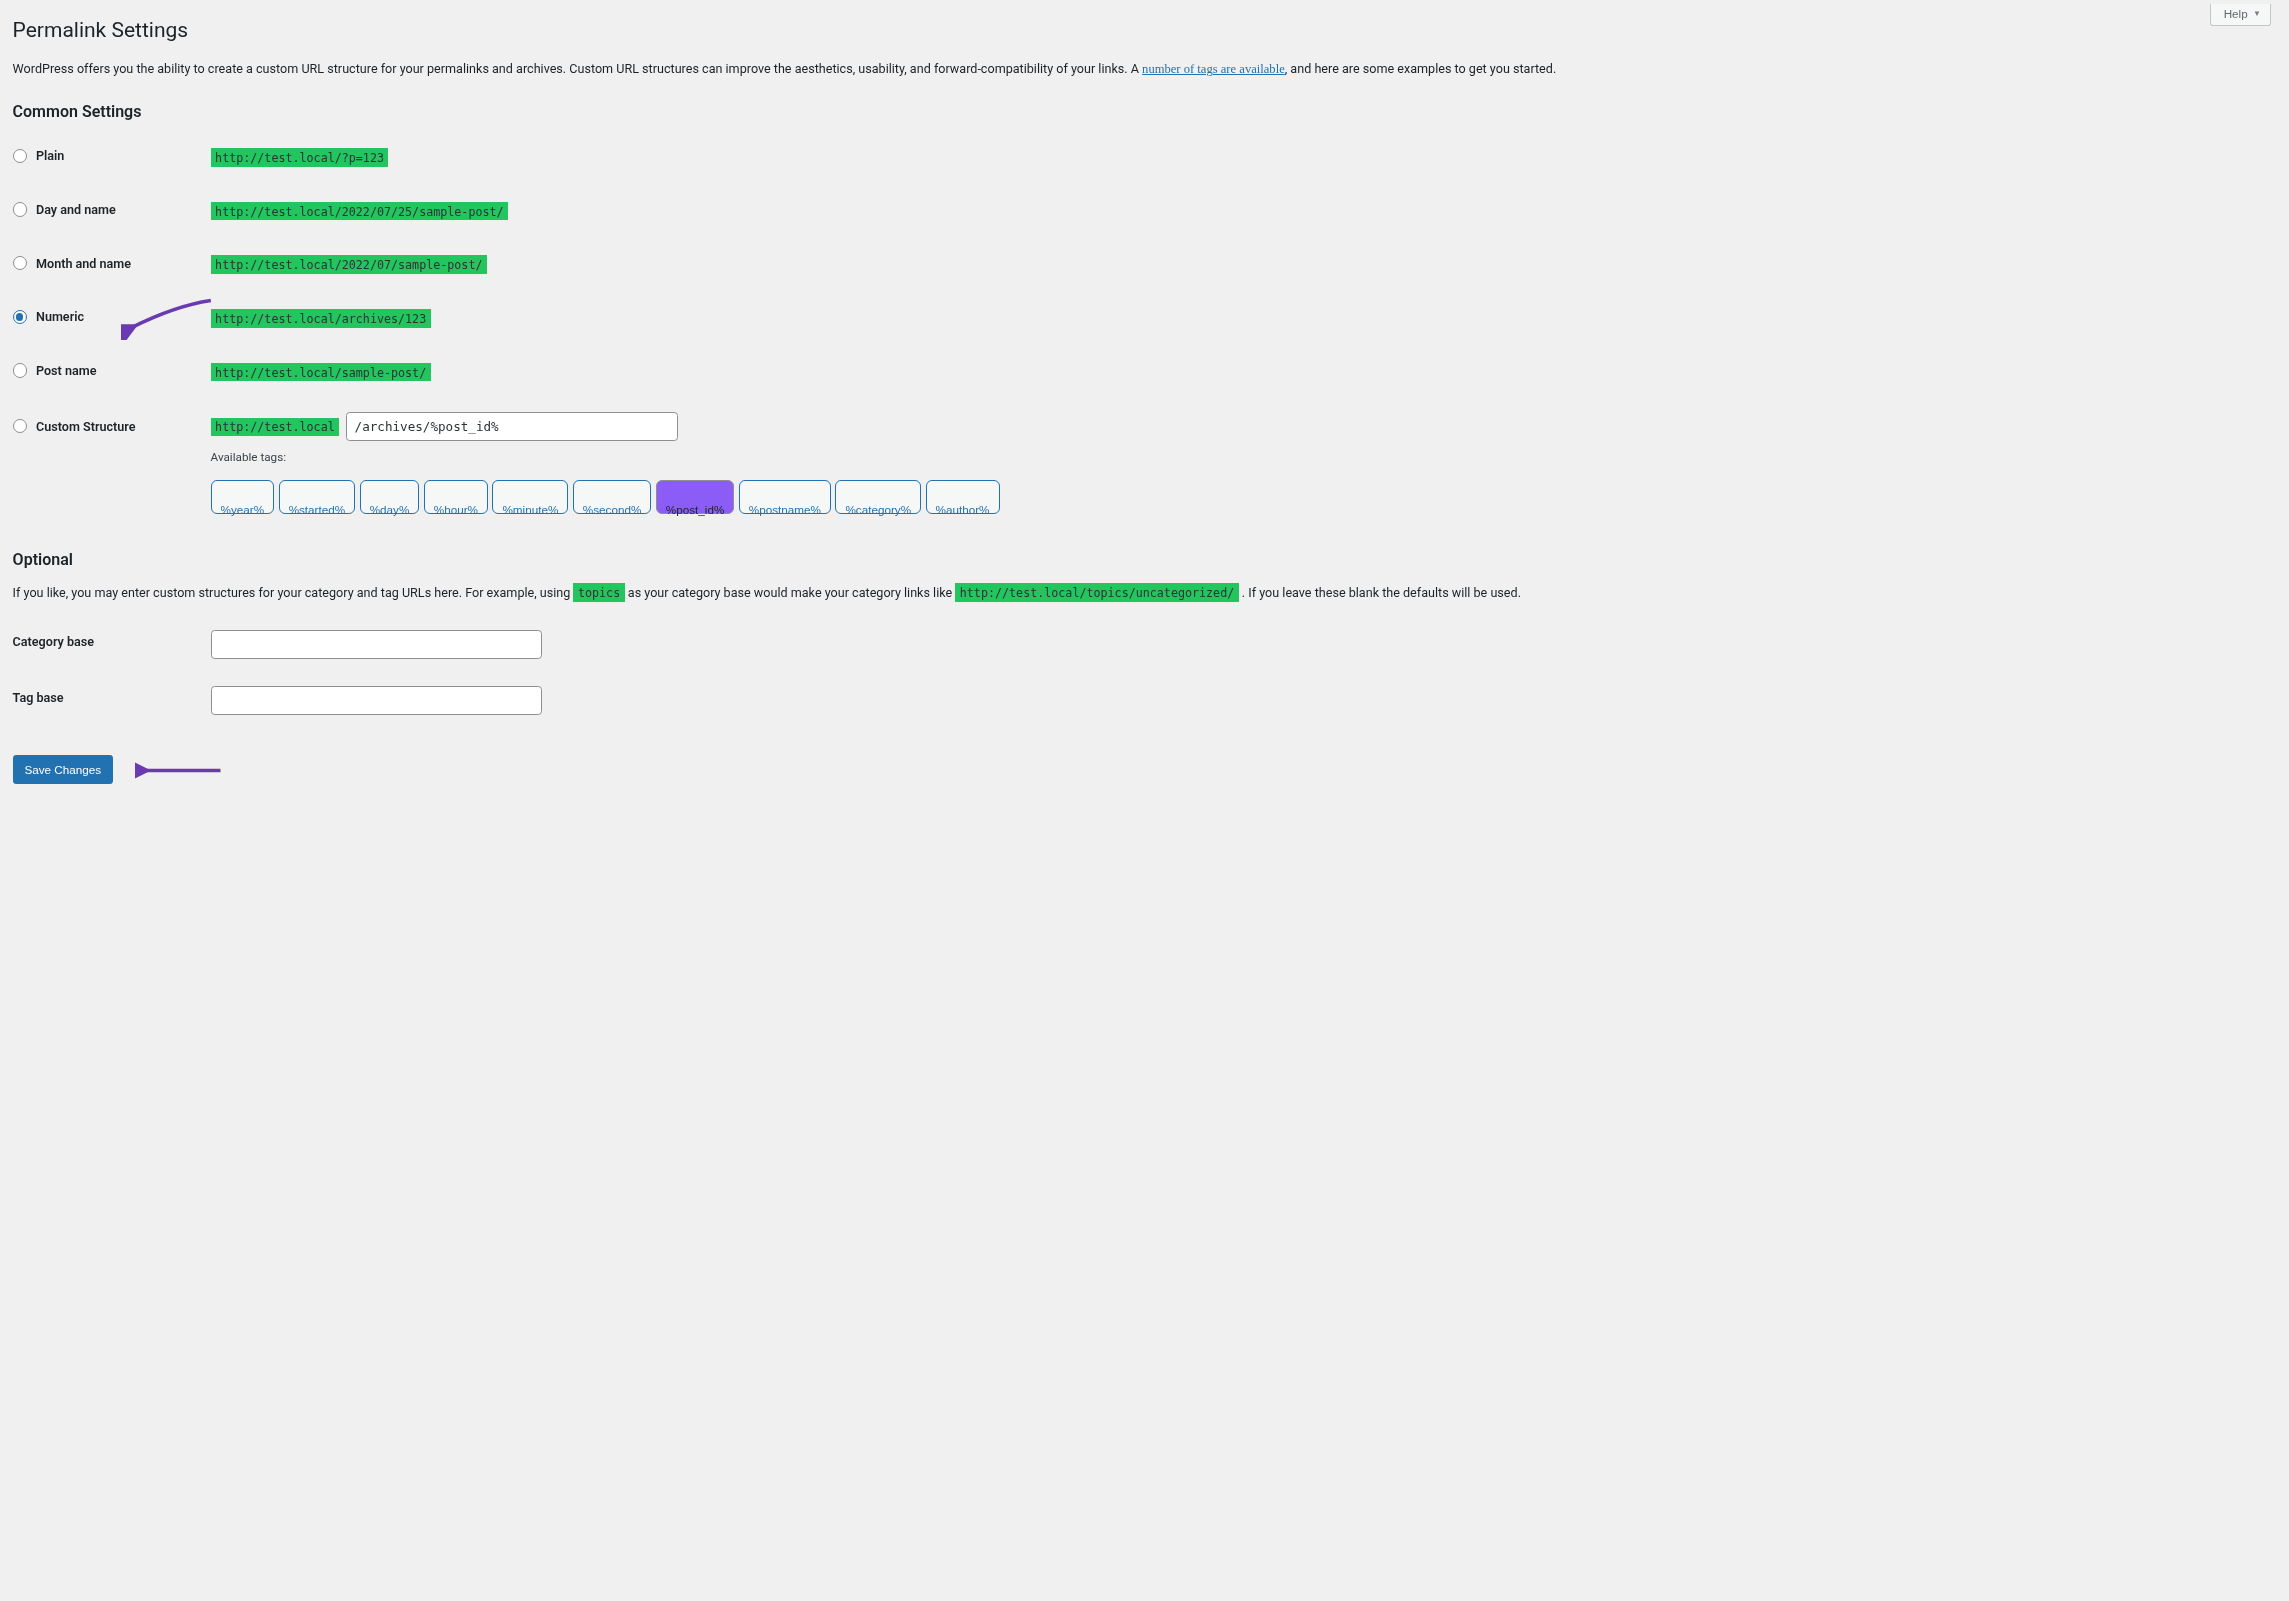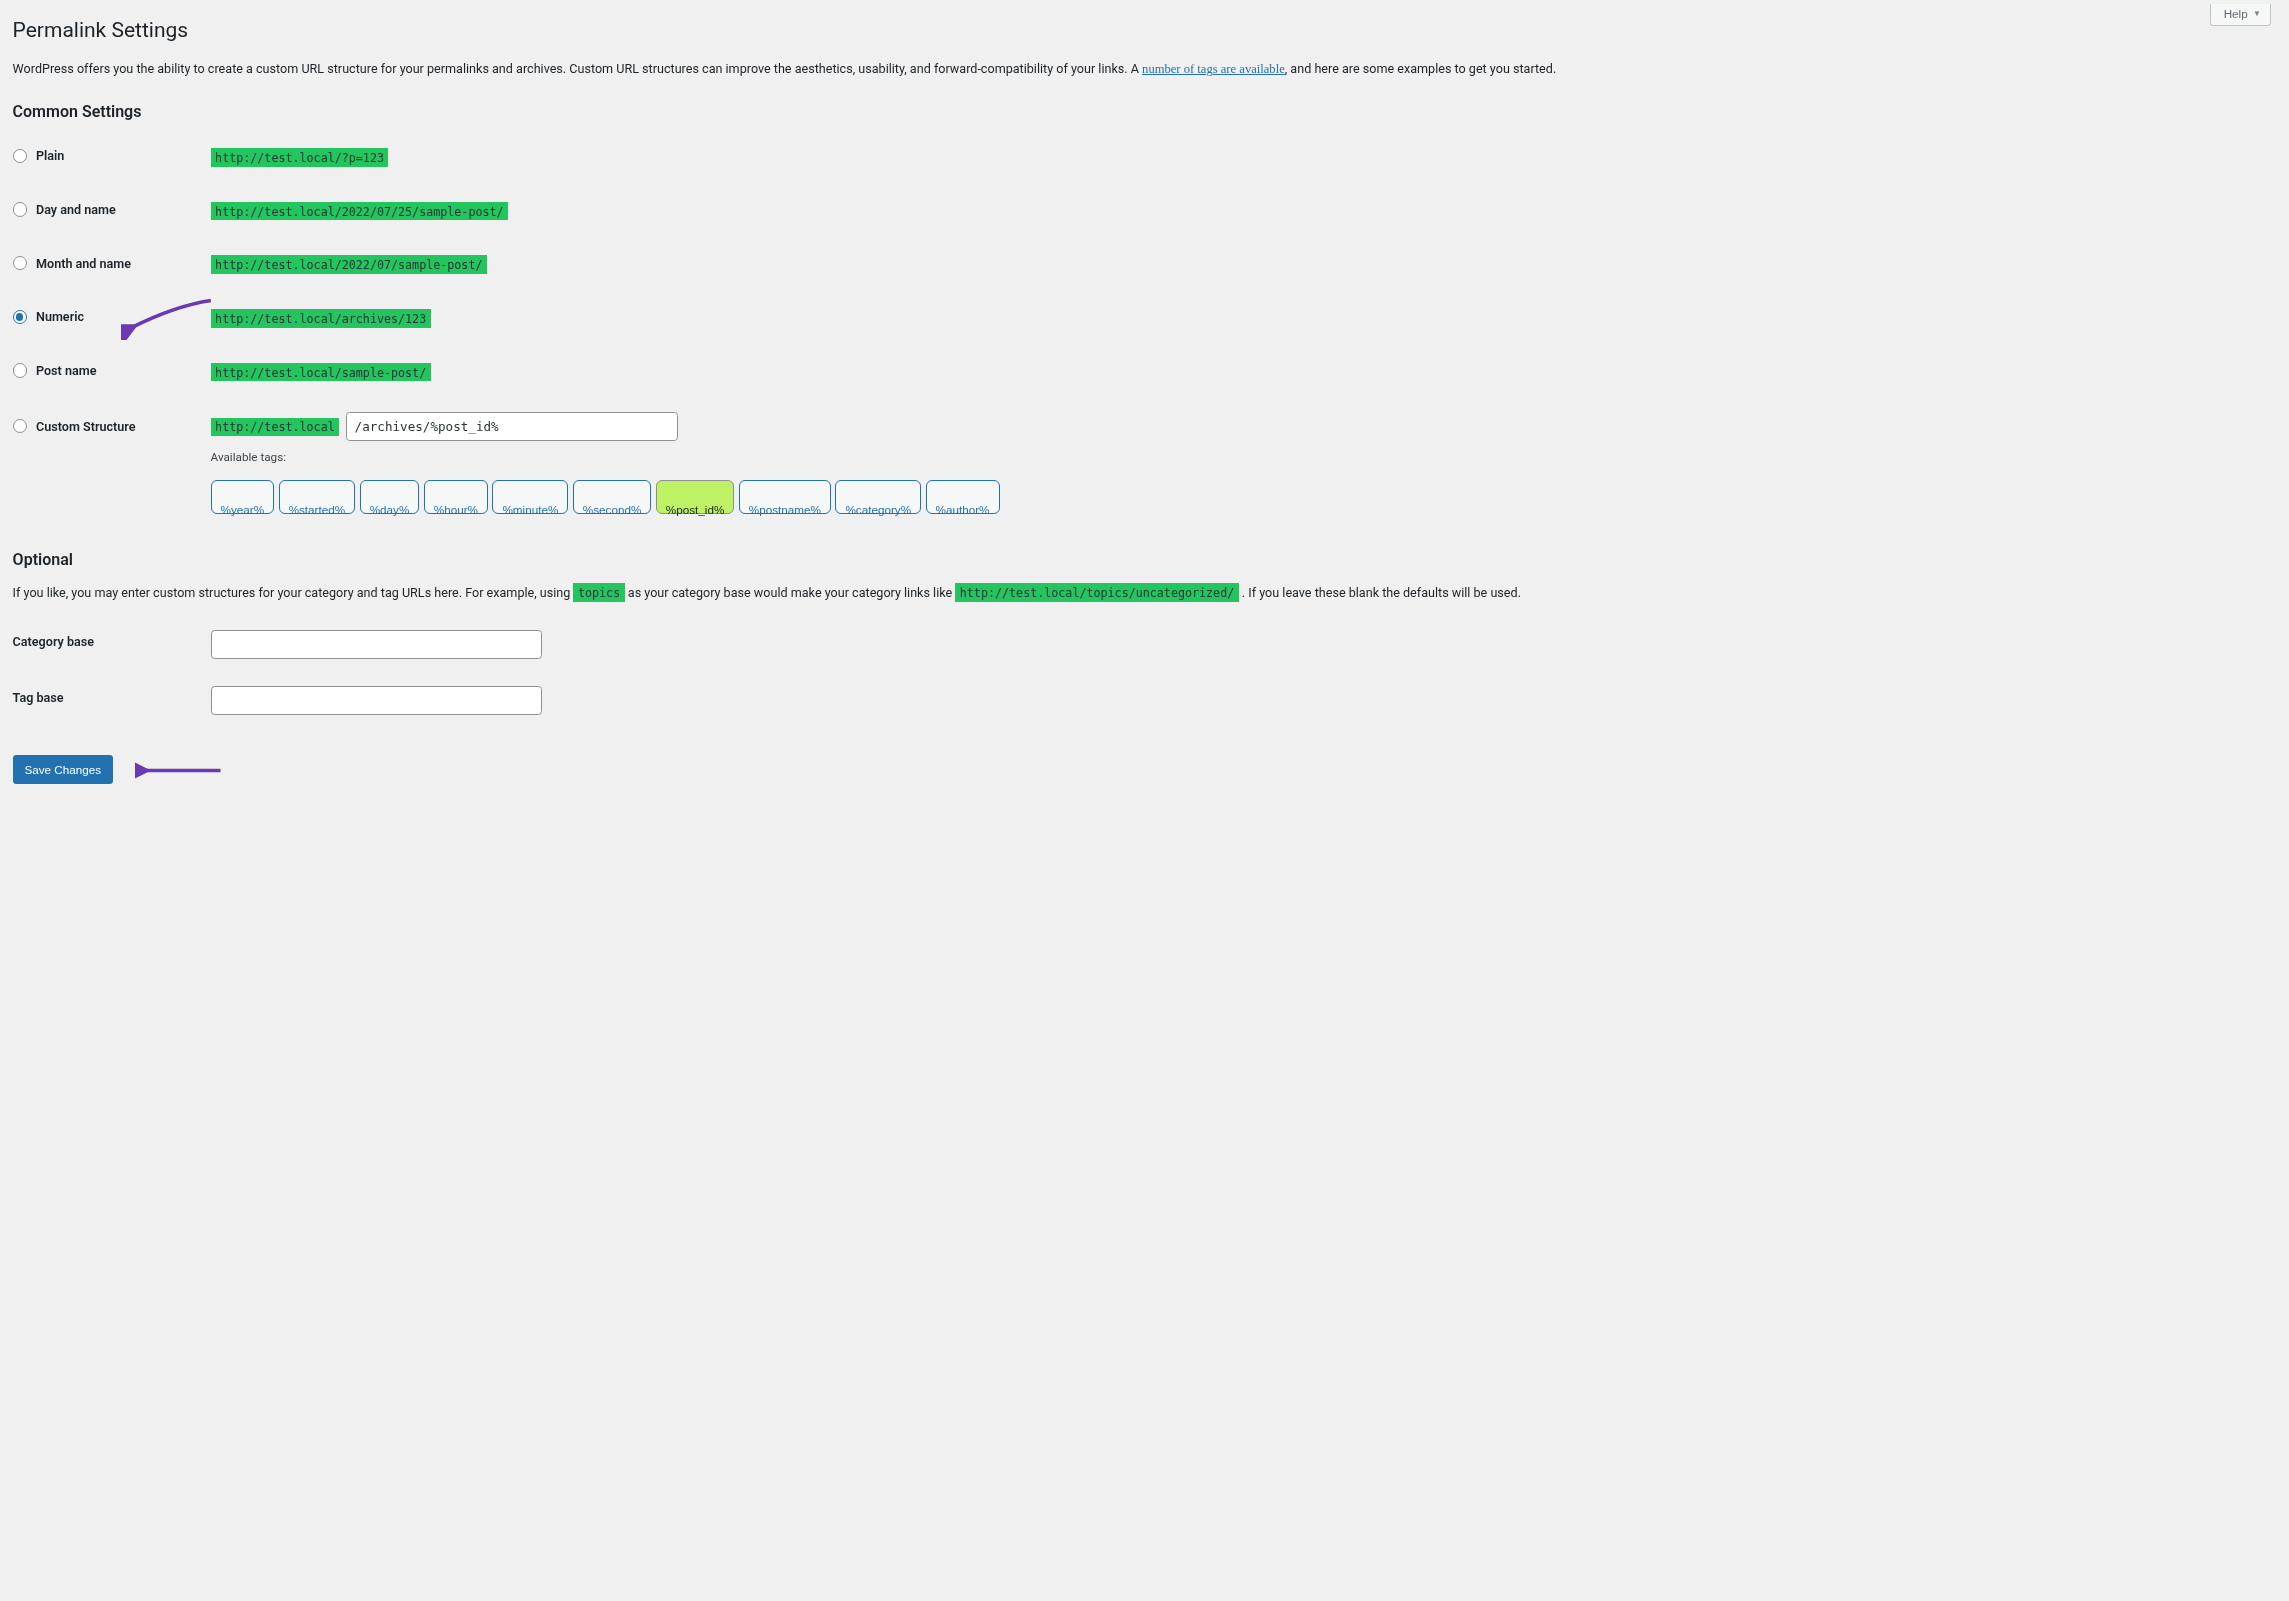--- a/index.html
+++ b/index.html
@@ -159,21 +159,21 @@
     border: 0.9px solid #2271b1;
     color: #2271b1;
     padding: 16px 9px;
     height: 30px;
     line-height: 25px;
     font-size: 11.7px;
     border-radius: 6px;
     cursor: pointer;
   }
   .tag-btn.active {
-    background: #bef264;
+    background: #8b5cf6;
     border-color: #8c8f94;
     color: #1d2327;
   }
   .optional-desc {
     font-size: 12.6px;
     line-height: 1.7;
     color: #1d2327;
   }
   .regular-input {
     background: #fff;

